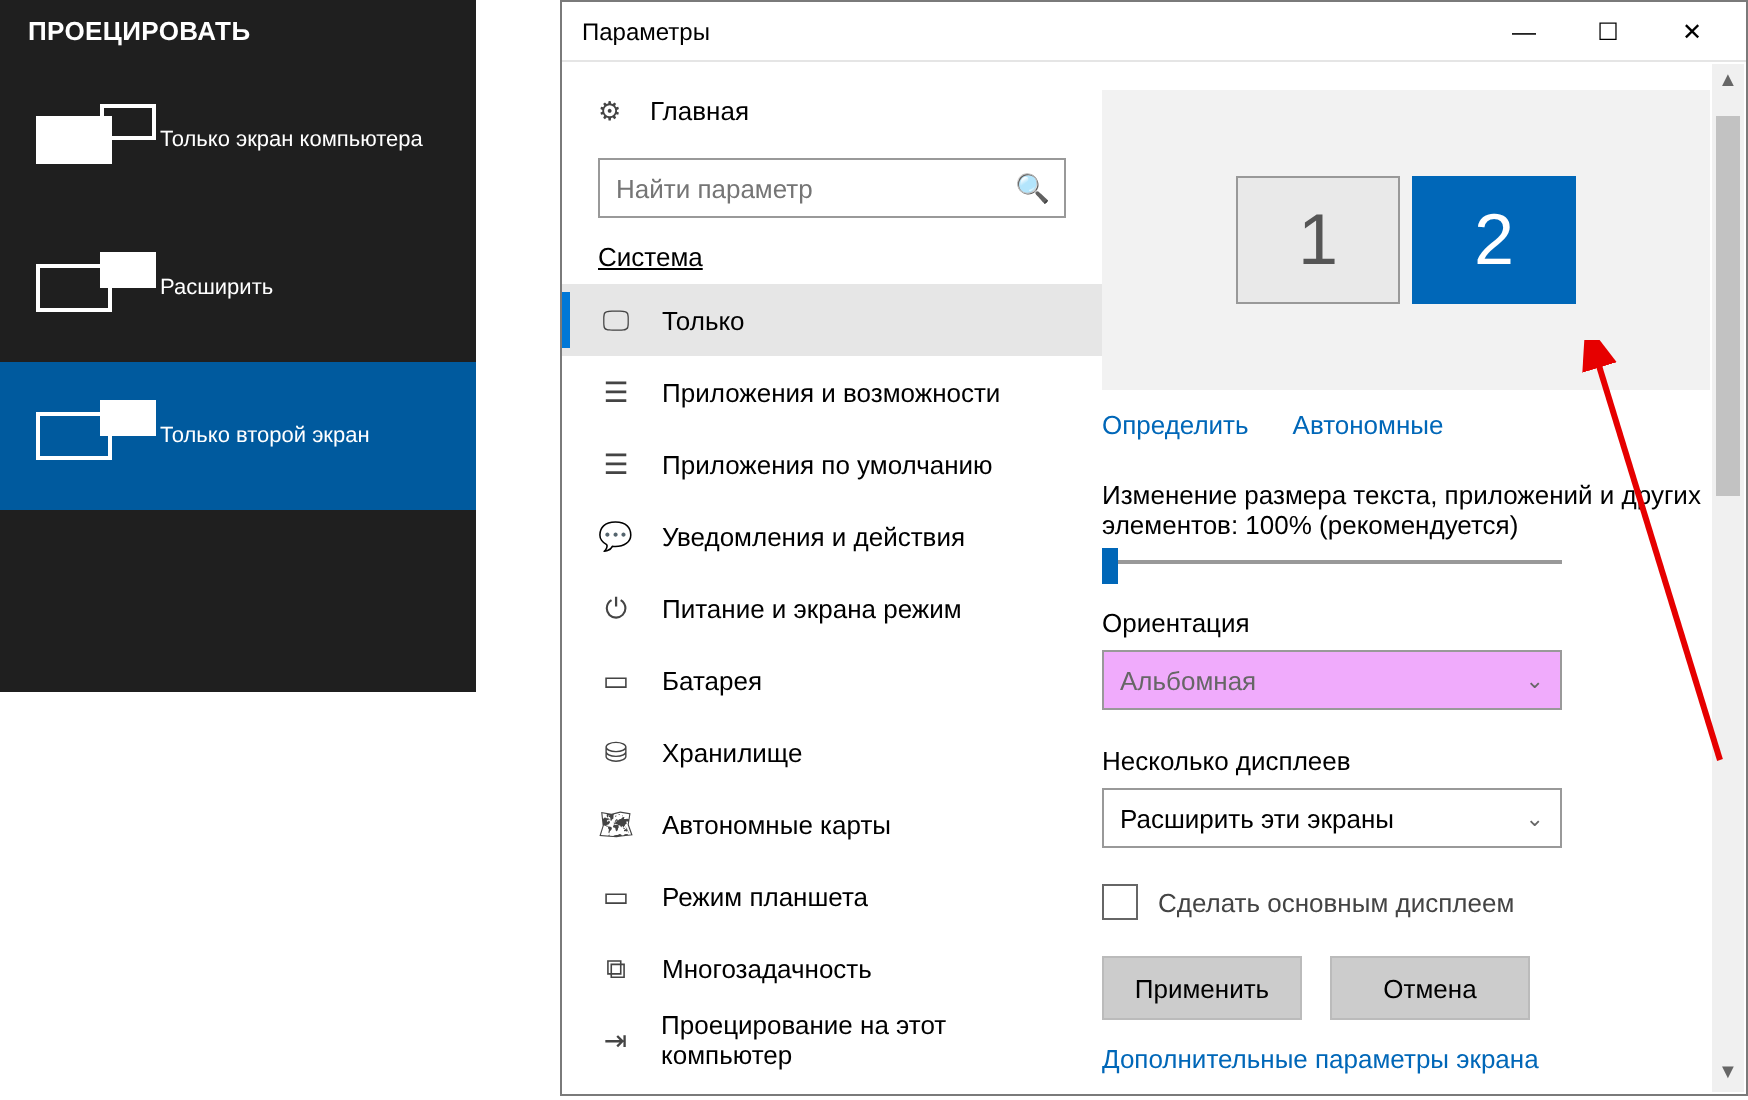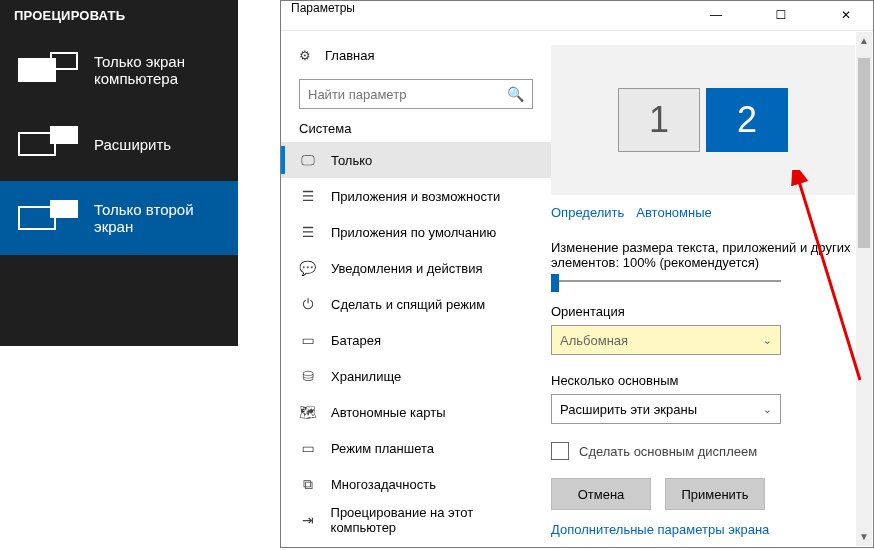--- a/index.html
+++ b/index.html
@@ -12,59 +12,58 @@
   }
   .flyout-title {
     font-weight: 600; font-size: 13px; padding: 8px 14px 10px;
     letter-spacing: .2px;
   }
   .fly-item {
     display: flex; align-items: center; height: 74px;
     padding: 0 18px; cursor: default;
   }
   .fly-item.selected { background: #005a9e; }
-  .fly-item .label { margin-left: 14px; font-size: 15px; }
+  .fly-item .label { font-size: 11px; }
   .fly-icon { width: 62px; height: 36px; position: relative; flex: 0 0 62px; }
   .mon { position: absolute; border: 2px solid #fff; background: transparent; }
   .mon.big   { left: 0;  top: 6px;  width: 38px; height: 24px; }
   .mon.small { left: 32px; top: 0;  width: 28px; height: 18px; }
   .mon.fill  { background: #fff; }
 
   
   .win {
     position: absolute; left: 280px; top: 0; right: 0; height: 548px;
     background: #fff; border: 1px solid #7a7a7a; border-left: 1px solid #7a7a7a;
     display: flex; flex-direction: column;
   }
   .titlebar {
-    height: 30px; display: flex; align-items: flex-start; padding: 0 6px 0 10px;
+    height: 30px; display: flex; align-items: center; padding: 0 6px 0 10px;
     font-size: 12px; color: #000;
     border-bottom: 1px solid #e5e5e5;
-    gap: 23px;
   }
   .titlebar .title { flex: 1; }
   .ctrl-btn { width: 42px; height: 28px; line-height: 28px; text-align: center; font-size: 12px; color:#000; }
 
   .win-body { flex: 1; display: flex; overflow: hidden; }
 
   
   .sidebar { width: 270px; padding: 10px 0 0 0; }
   .home-row { display:flex; align-items:center; height:28px; padding:0 18px; font-size:13px; color:#000; }
   .home-row .icon { width:16px; margin-right:10px; color:#444; }
   .search-wrap { padding: 10px 18px 10px 18px; }
   .search {
     width: 100%; height: 30px; border: 1px solid #999; padding: 0 12px 0 8px;
     font-size: 13px; color:#666; position:relative; background:#fff;
   }
   .search-box { position: relative; }
   .search-glass {
     position: absolute; right: 8px; top: 50%; transform: translateY(-50%);
     color:#666; font-size:14px; pointer-events:none;
   }
-  .cat-label { padding: 2px 18px 6px; font-size: 13px; color:#000; }
+  .cat-label { padding: 2px 18px 6px; font-size: 13px; color:#000;text-decoration:underline; }
   .nav-item {
     display:flex; align-items:center; height: 36px; padding: 0 14px 0 18px;
     font-size: 13px; color:#000; cursor:default; position:relative;
   }
   .nav-item .icon { width:18px; margin-right:14px; color:#444; font-size:14px; display:flex; justify-content:center; }
   .nav-item.active { background: #e6e6e6; }
   .nav-item.active::before {
     content:""; position:absolute; left:0; top:4px; bottom:4px; width:4px; background:#0078d7;
   }
 
@@ -72,29 +71,29 @@
   .main { flex:1; padding: 14px 18px 0 0; overflow:hidden; position:relative; }
   .disp-box {
     height: 150px; background:#f2f2f2; display:flex; align-items:center; justify-content:center;
     margin-bottom: 10px;
   }
   .monitor { width:82px; height: 64px; display:flex; align-items:center; justify-content:center;
     font-size: 36px; font-weight: 300; color:#666; }
   .m1 { border:1px solid #999; background:#e9e9e9; margin-right:6px; color:#555;}
   .m2 { background:#0067b8; color:#fff; }
 
-  .links { display:flex; gap:12px; margin: 0 0 20px 0; }
+  .links { display:flex; gap:22px; margin: 0 0 20px 0; }
   .links a { color:#0067b8; font-size:13px; text-decoration:none; cursor:pointer; }
 
   .section-label { font-size:13px; color:#000; margin-bottom:6px; }
   .slider-track { width: 230px; height: 2px; background:#999; position:relative; margin:10px 0 22px; }
   .slider-thumb { position:absolute; left:0; top:-6px; width:8px; height:18px; background:#0067b8; }
 
   .dropdown {
-    width: 230px; height: 30px; border:1px solid #999; background:#fef9c3;
+    width: 230px; height: 30px; border:1px solid #999; background:#f0abfc;
     padding: 0 8px; font-size:13px; color:#666; display:flex; align-items:center;
     justify-content:space-between; margin-bottom: 18px;
   }
   .dropdown .chev { font-size:11px; color:#666; }
 
   .dropdown.light { background:#fff; color:#000; }
 
   .check-row { display:flex; align-items:center; font-size:13px; color:#444; margin:2px 0 18px; }
   .checkbox { width:18px; height:18px; border:1px solid #666; margin-right:10px; }
 
@@ -182,21 +181,21 @@
       <div class="nav-item">
         <span class="icon">☰</span>
         <span>Приложения по умолчанию</span>
       </div>
       <div class="nav-item">
         <span class="icon">💬</span>
         <span>Уведомления и действия</span>
       </div>
       <div class="nav-item">
         <span class="icon">⏻</span>
-        <span>Сделать и спящий режим</span>
+        <span>Питание и экрана режим</span>
       </div>
       <div class="nav-item">
         <span class="icon">▭</span>
         <span>Батарея</span>
       </div>
       <div class="nav-item">
         <span class="icon">⛁</span>
         <span>Хранилище</span>
       </div>
       <div class="nav-item">
@@ -232,34 +231,34 @@
       <div class="slider-track">
         <div class="slider-thumb"></div>
       </div>
 
       <div class="section-label">Ориентация</div>
       <div class="dropdown">
         <span>Альбомная</span>
         <span class="chev">⌄</span>
       </div>
 
-      <div class="section-label">Несколько основным</div>
+      <div class="section-label">Несколько дисплеев</div>
       <div class="dropdown light">
         <span>Расширить эти экраны</span>
         <span class="chev">⌄</span>
       </div>
 
       <div class="check-row">
         <div class="checkbox"></div>
         <span>Сделать основным дисплеем</span>
       </div>
 
       <div class="btn-row">
+        <div class="btn">Применить</div>
         <div class="btn">Отмена</div>
-        <div class="btn">Применить</div>
       </div>
 
       <div class="extra-link">Дополнительные параметры экрана</div>
     </div>
   </div>
 
   <div class="scrollbar">
     <div class="arrow up">▲</div>
     <div class="thumb"></div>
     <div class="arrow down">▼</div>

